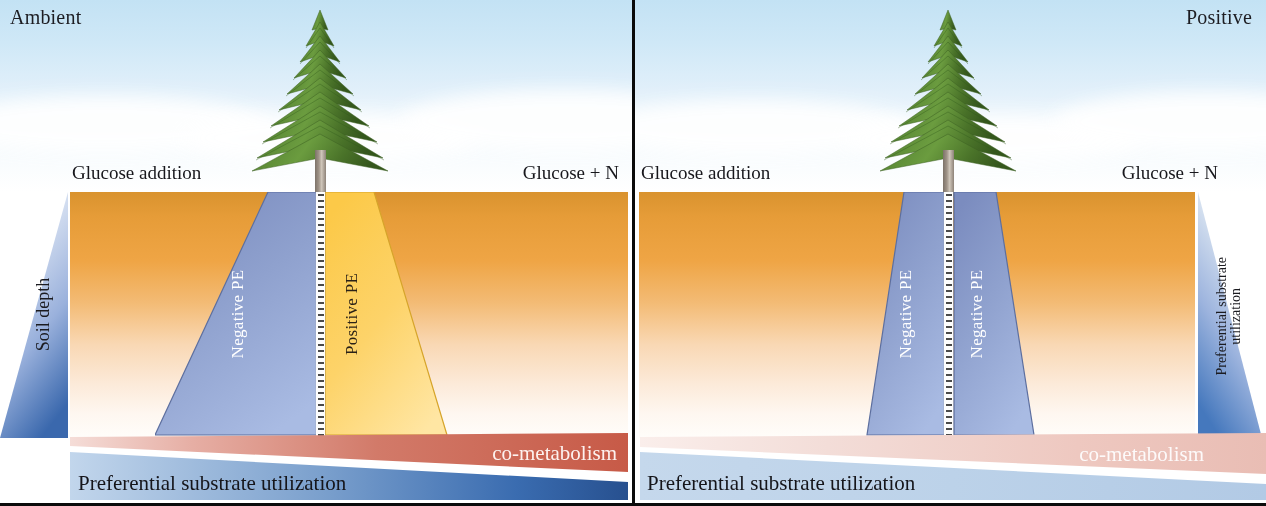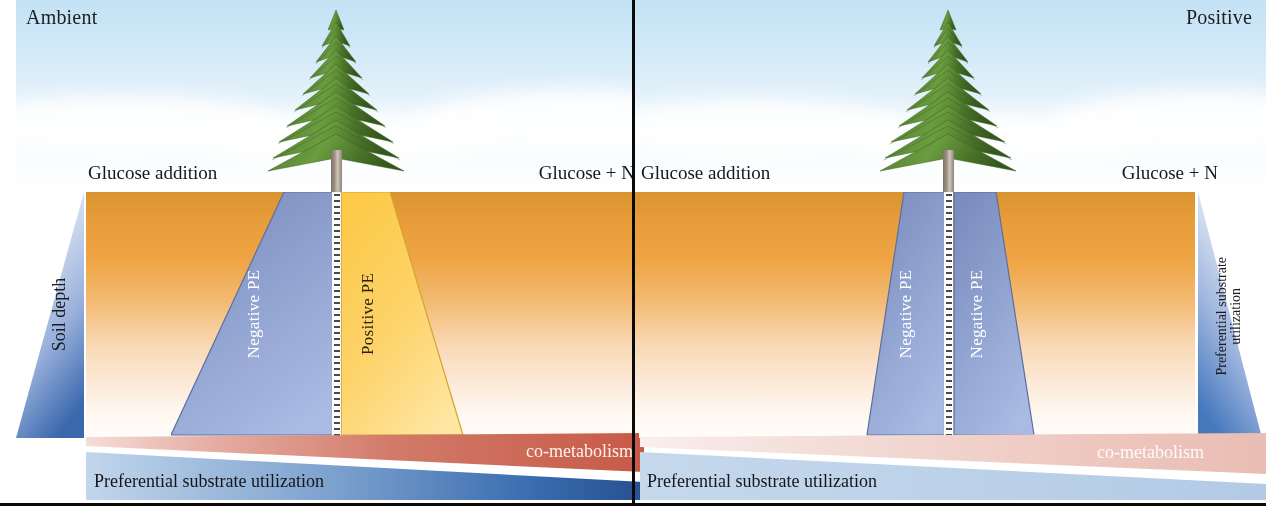--- a/index.html
+++ b/index.html
@@ -2,21 +2,21 @@
 <html><head>
 <meta charset="utf-8">
 <style>
   html,body{margin:0;padding:0;background:#fff;}
   #stage{
     position:relative;width:1266px;height:506px;overflow:hidden;
     font-family:"Liberation Serif",serif;
     background:#fff;
   }
   .panel{position:absolute;top:0;height:506px;overflow:hidden;}
-  #panel-left{left:0;width:633px;margin-left:16px;}
+  #panel-left{left:0;width:633px;}
   #panel-right{left:633px;width:633px;}
 
   
   .sky{position:absolute;left:0;top:0;width:100%;height:192px;
        background:linear-gradient(to bottom,#c3e2f4 0%,#cfe8f7 22%,#e2f0fa 48%,#f4fafd 72%,#ffffff 100%);}
   .cloud{position:absolute;border-radius:50%;background:#ffffff;filter:blur(9px);opacity:.92;}
 
   
   .panel-title{position:absolute;top:6px;font-size:20px;color:#1d1d22;letter-spacing:.2px;white-space:nowrap;}
   .title-left{left:10px;}
@@ -50,21 +50,21 @@
            box-shadow:0 0 0 .5px rgba(150,150,150,.35);}
   .dotline i{position:absolute;left:1.5px;width:6px;height:2px;background:#4a4a4a;}
 
   
   .trunk{position:absolute;width:11px;
      background:linear-gradient(to right,#7c7268 0%,#a09488 35%,#cfc6ba 60%,#8d8278 100%);}
 
   
   .botwrap{position:absolute;bottom:0;height:76px;}
   .botwrap svg{display:block;}
-  .bot-txt{position:absolute;font-size:18px;white-space:nowrap;}
+  .bot-txt{position:absolute;font-size:21px;white-space:nowrap;}
   .bot-txt-red{color:#fdf2ef;}
   .bot-txt-red.pale{color:#fdfafa;}
   .bot-txt-blue{color:#15151a;}
 
   
   .divider{position:absolute;left:632px;top:0;width:3px;height:506px;background:#0a0a0a;}
   .bottomrule{position:absolute;left:0;bottom:0;width:1266px;height:3px;background:#0b0b0b;}
 </style>
 </head>
 <body>

